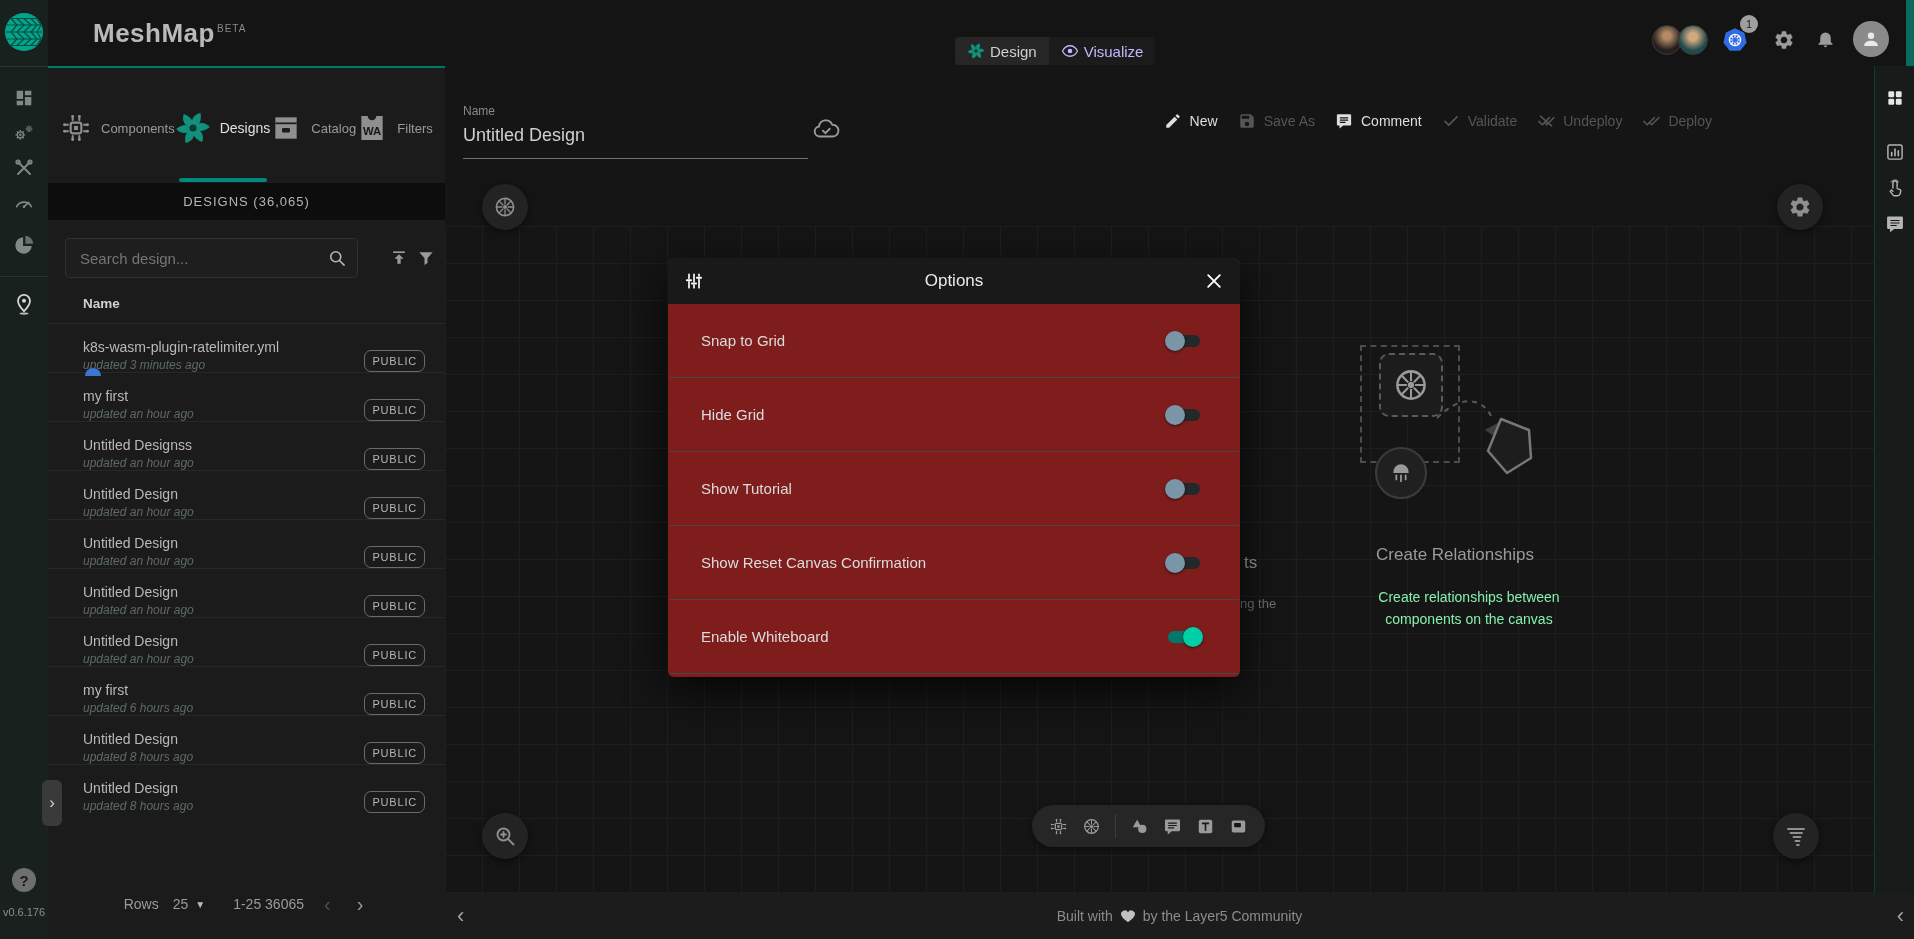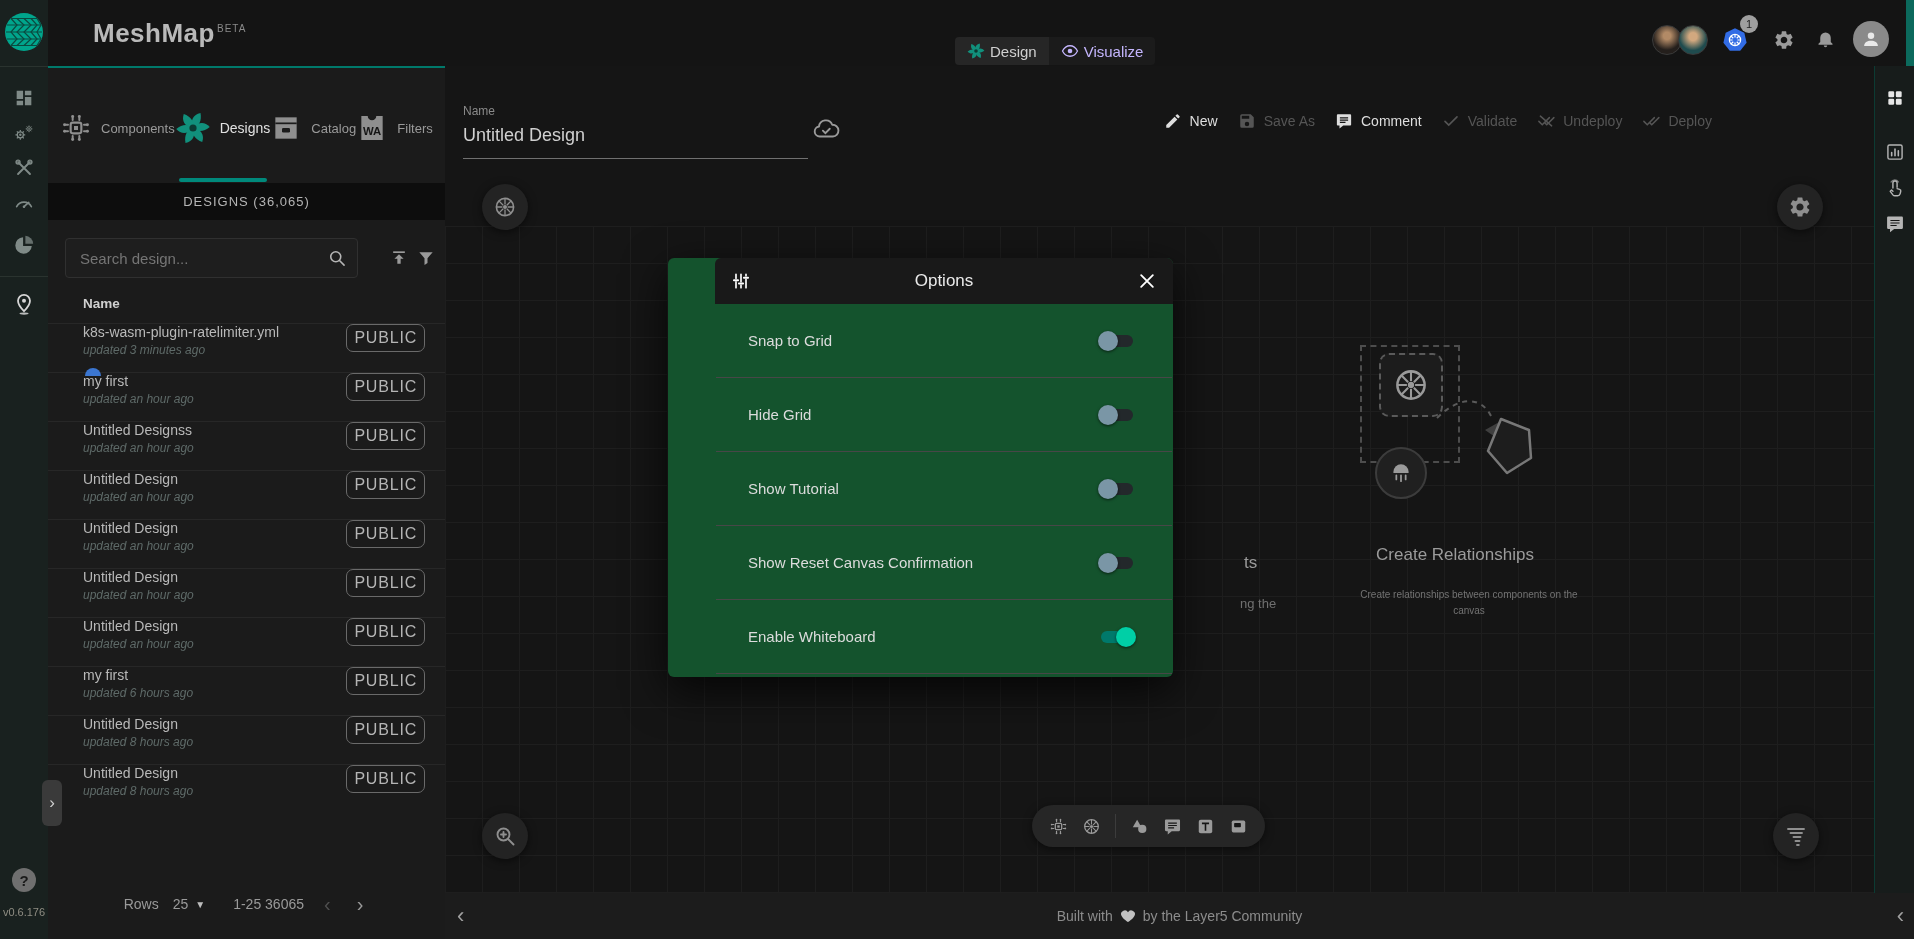--- a/index.html
+++ b/index.html
@@ -52,25 +52,25 @@
     font-size:13px; letter-spacing:1px; color:#b5b5b5; }
   .searchrow { position:absolute; left:0; top:170px; width:397px; height:42px; }
   .searchbox { position:absolute; left:17px; top:0; width:293px; height:40px; background:#1e1e1e; border:1px solid #303030; border-radius:4px;
     display:flex; align-items:center; padding:0 10px 0 14px; }
   .searchbox input { flex:1; background:transparent; border:none; outline:none; color:#0ea5e9; font-size:15px; font-family:inherit; }
   .searchbox input::placeholder { color:#757575; }
   .searchbox .ic { width:20px; height:20px; color:#b5b5b5; }
   .srch-ic { position:absolute; top:10px; width:20px; height:20px; color:#9a9a9a; cursor:pointer; }
   .colhead { position:absolute; left:35px; top:228px; font-size:13.5px; font-weight:bold; color:#cfcfcf; }
   .list { position:absolute; left:0; top:255px; width:397px; }
-  .row { height:49px; border-top:1px solid #272727; display:flex; align-items:flex-start; padding:0 20px 0 35px; cursor:pointer;gap:31px; }
+  .row { height:49px; border-top:1px solid #272727; display:flex; align-items:flex-end; padding:0 20px 0 35px; cursor:pointer;gap:31px; }
   .rtxt { flex:1; min-width:0; }
   .rname { font-size:14px; color:#b9b9b9; white-space:nowrap; overflow:hidden; }
   .rupd { font-size:12px; font-style:italic; color:#5e6a68; margin-top:3px; }
-  .badge { border:1px solid #6a6a6a; border-radius:7px; color:#b5b5b5; font-size:16px; letter-spacing:.8px; padding:4px 7px; }
+  .badge { border:1px solid #6a6a6a; border-radius:7px; color:#b5b5b5; font-size:11px; letter-spacing:.8px; padding:4px 7px; }
   .bluedot { position:absolute; left:37px; top:300px; width:16px; height:8px; border-radius:8px 8px 0 0; background:#3b76d1; }
   .pager { position:absolute; left:0; top:816px; width:397px; height:40px; display:flex; align-items:center; justify-content:center; gap:14px;
     font-size:14px; color:#9a9a9a; }
   .pager .psel { display:flex; align-items:center; gap:7px; cursor:pointer; }
   .pager .caret { font-size:10px; color:#bdbdbd; }
   .pager .range { margin-left:14px; }
   .pager .pbtn { font-size:20px; padding:0 6px; cursor:pointer; }
   .pager .pbtn.dim { color:#4f4f4f; }
 
   
@@ -92,43 +92,43 @@
   .dashedbox { position:absolute; left:915px; top:279px; width:100px; height:118px; border:2px dashed #4d4d4d; }
   .dtile { position:absolute; left:17px; top:6px; width:64px; height:64px; border:2px dashed #5a5a5a; border-radius:10px; background:#1c1c1c;
     display:flex; align-items:center; justify-content:center; color:#9a9a9a; }
   .dtile .ic { width:38px; height:38px; }
   .dcirc { position:absolute; left:13px; top:100px; width:52px; height:52px; border-radius:50%; background:#202020; border:2px solid #3c3c3c;
     display:flex; align-items:center; justify-content:center; color:#9a9a9a; }
   .dcirc .ic { width:28px; height:28px; }
   .penta { position:absolute; left:980px; top:320px; }
   .hintblock { position:absolute; left:885px; top:479px; width:250px; text-align:center; }
   .htitle { font-size:17px; color:#9b9b9b; }
-  .hdesc { font-size:10px; color:#737373; line-height:1.55; margin-top:22px;margin-left:28px; }
+  .hdesc { font-size:14px; color:#86efac; line-height:1.55; margin-top:22px;margin-left:28px; }
   .frag1 { position:absolute; left:799px; top:487px; font-size:17px; color:#9b9b9b; }
   .frag2 { position:absolute; left:795px; top:530px; font-size:13px; color:#707070; }
   .pill { position:absolute; left:587px; top:739px; height:42px; background:#262626; border-radius:21px; box-shadow:0 2px 8px rgba(0,0,0,.5);
     display:flex; align-items:center; gap:14px; padding:0 17px; color:#9a9a9a; }
   .pill .ic { width:19px; height:19px; cursor:pointer; }
   .pill .pdiv { width:1px; height:24px; background:#3c3c3c; }
 
   
   .rrail { position:absolute; left:1874px; top:66px; width:40px; height:827px; background:#171c1b; border-left:1px solid #0c3b33; z-index:22; }
   .rrail .ric { position:absolute; left:10px; width:20px; height:20px; color:#b5b5b5; cursor:pointer; }
   .rrail .ric.bright { color:#e6e6e6; }
 
   
   .footer { position:absolute; left:445px; top:893px; width:1469px; height:46px; background:#1c1c1c; z-index:23;
     display:flex; align-items:center; justify-content:center; gap:7px; font-size:14px; color:#8c8c8c; }
   .footer .ic { width:16px; height:16px; color:#c0c0c0; }
   .fchev { position:absolute; top:0; height:46px; display:flex; align-items:center; font-size:22px; color:#a0a0a0; cursor:pointer; }
   .fchev.l { left:12px; } .fchev.r { right:10px; }
 
   
-  .modal { position:absolute; left:668px; top:258px; width:505px; height:419px; background:#14532d; border-radius:6px; z-index:60;
-    box-shadow:0 14px 44px rgba(0,0,0,.75);padding-left:47px; }
+  .modal { position:absolute; left:668px; top:258px; width:572px; height:419px; background:#7f1d1d; border-radius:6px; z-index:60;
+    box-shadow:0 14px 44px rgba(0,0,0,.75); }
   .mhead { height:46px; background:#191919; border-radius:6px 6px 0 0; display:flex; align-items:center; padding:0 16px; }
   .mhead .ic { width:20px; height:20px; color:#fff; }
   .mtitle { flex:1; text-align:center; font-size:17px; color:#eaeaea; }
   .mclose { width:20px; height:20px; color:#fff; cursor:pointer; }
   .mrow { height:74px; margin:0 1px; border-bottom:1px solid #474747; display:flex; align-items:center; padding:0 36px 0 32px; }
   .mlabel { flex:1; font-size:15px; color:#dcdcdc; }
   .switch { position:relative; width:38px; height:20px; cursor:pointer; }
   .switch .track { position:absolute; left:3px; top:4px; width:32px; height:12px; border-radius:7px; background:#23282b; }
   .switch .thumb { position:absolute; left:0; top:0; width:20px; height:20px; border-radius:50%; background:#7a96a6; box-shadow:0 1px 3px rgba(0,0,0,.6); }
   .switch.on .track { background:#00796b; }

